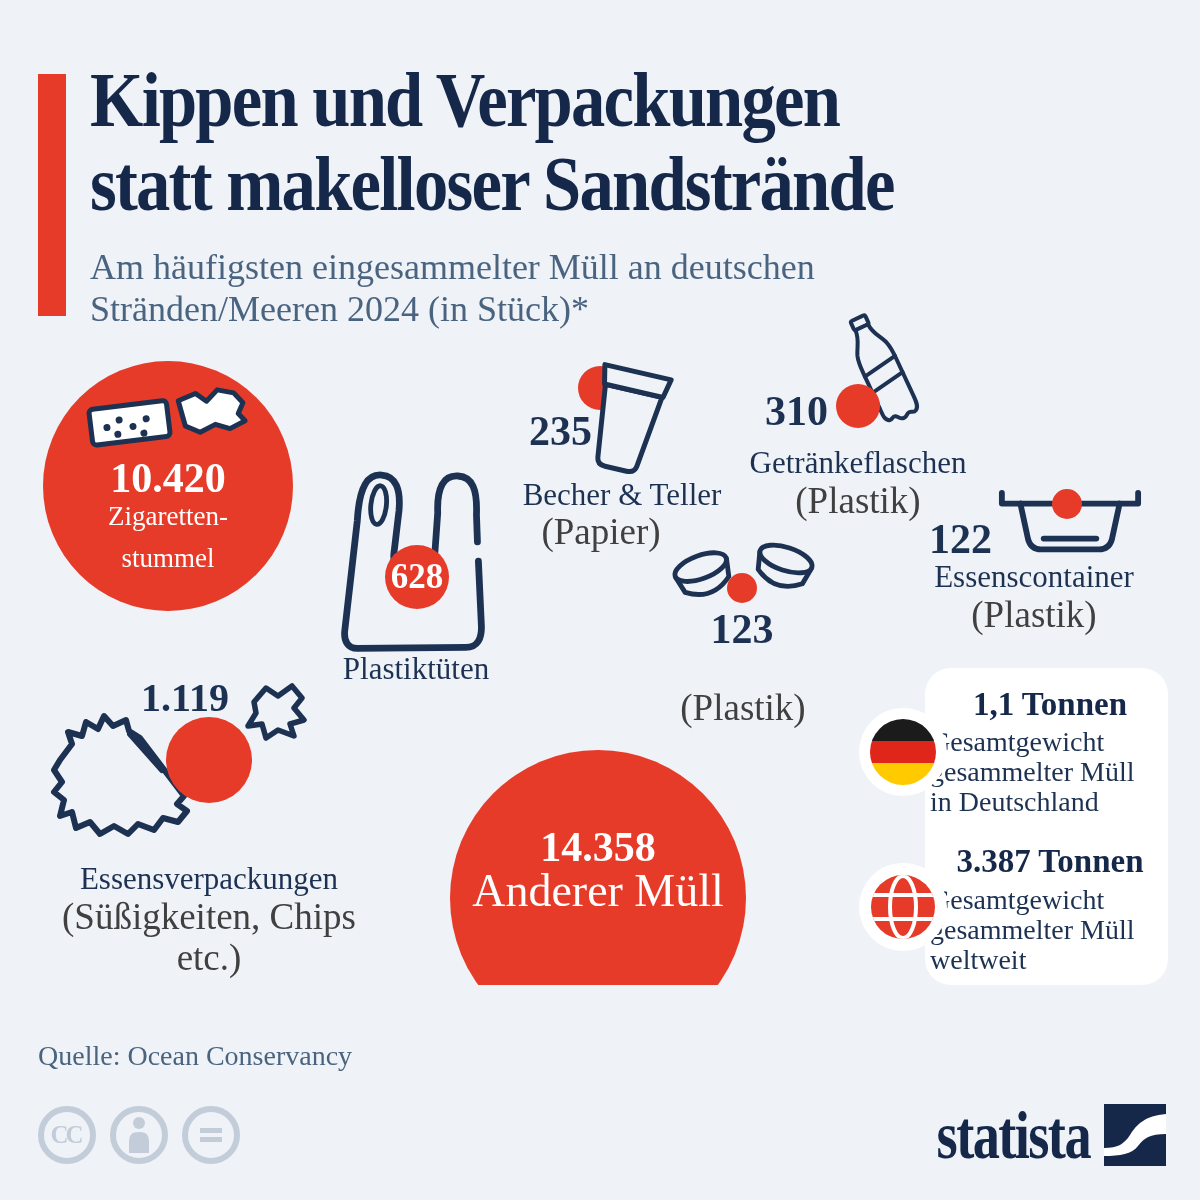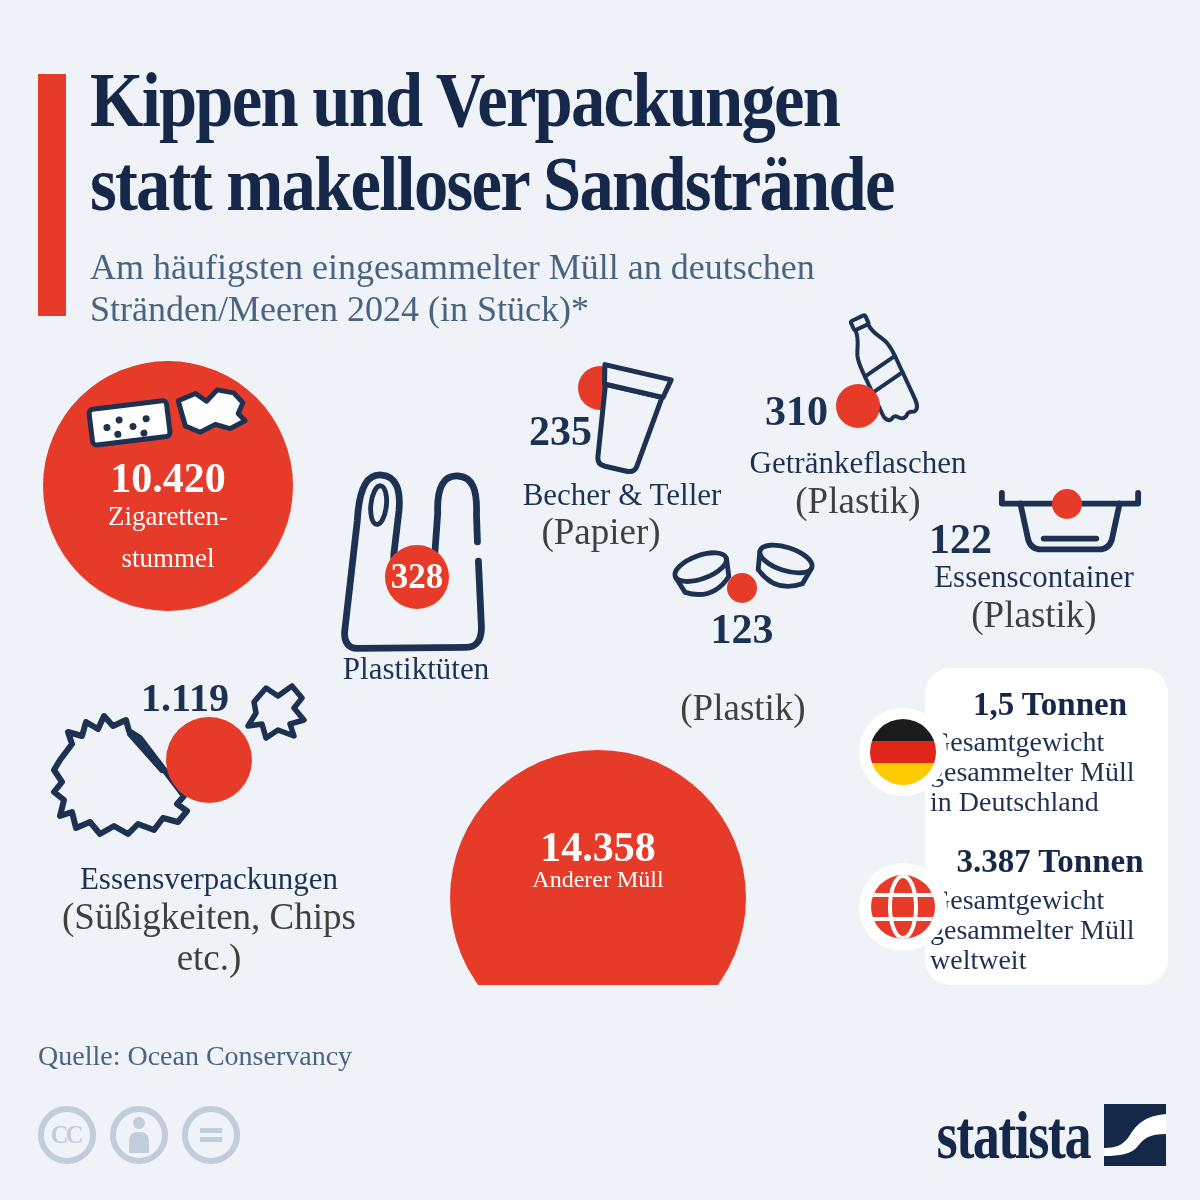--- a/index.html
+++ b/index.html
@@ -71,21 +71,21 @@
   .wrapS-svg{left:242px;top:680px;width:66px;}
   .wrap-dot{left:166px;top:717px;width:86px;height:86px;}
   .wrap-num{left:125px;top:678px;width:120px;font-size:40px;}
   .wrap-label{left:58px;top:862px;width:302px;}
   .wrap-sub{left:58px;top:897px;width:302px;}
 
   
   .other-circle{left:450px;top:750px;width:296px;height:296px;border-radius:50%;background:#e73b2a;
                 clip-path:inset(0 0 61px 0);color:#fff;}
   .other-circle .val{left:0;top:76px;width:296px;text-align:center;font-size:42px;font-weight:bold;line-height:1;}
-  .other-circle .cap{left:0;top:116px;width:296px;text-align:center;font-size:24px;line-height:1.1;}
+  .other-circle .cap{left:0;top:116px;width:296px;text-align:center;font-size:46px;line-height:1.1;}
 
   
   .card{left:925px;top:668px;width:243px;height:317px;background:#ffffff;border-radius:26px;}
   .tot-val{font-size:33px;font-weight:bold;color:#15284a;text-align:center;line-height:1;}
   .tot-desc{font-size:28px;color:#1d3252;text-align:left;line-height:30px;white-space:pre-line;}
   .tot0-val{left:930px;top:688px;width:240px;}
   .tot0-desc{left:930px;top:727px;width:240px;}
   .tot1-val{left:930px;top:845px;width:240px;}
   .tot1-desc{left:930px;top:885px;width:240px;}
   .icon-ring{width:88px;height:88px;border-radius:50%;background:#ffffff;}
@@ -130,21 +130,21 @@
     </svg>
     <div class="abs val">10.420</div>
     <div class="abs cap pre">Zigaretten-
 stummel</div>
   </div>
 
   <svg class="abs bag-svg" viewBox="0 0 160 215">
     <path class="stroke" stroke-width="7" d="M22,210 C12,210 8,202 9,192 L22,78 C24,42 33,30 47,31 C62,32 67,46 65,68 L60,110 C58,124 64,132 76,130 L88,128 C97,127 101,121 102,112 L105,70 C104,44 111,31 126,32 C141,33 146,46 145,72 L146,100 M147,120 L150,185 C151,200 146,209 134,209 L22,210"></path>
     <ellipse class="stroke" stroke-width="5" cx="44" cy="62" rx="8" ry="20" transform="rotate(6 44 62)"></ellipse>
   </svg>
-  <div class="abs dot badge-723">328</div>
+  <div class="abs dot badge-723">628</div>
   <div class="abs lbl center bag-label">Plastiktüten</div>
 
   <div class="abs dot cup-dot"></div>
   <svg class="abs cup-svg" viewBox="0 0 78 108">
     <path class="fillbg" stroke-width="5" d="M10,24 L68,24 L59,97 Q58,104 50,104 L28,104 Q20,104 19,97 Z"></path>
     <path class="fillbg" stroke-width="5" d="M5,5 L73,5 L69,24 L9,24 Z"></path>
   </svg>
   <div class="abs num right cup-num">235</div>
   <div class="abs lbl center cup-label">Becher &amp; Teller</div>
   <div class="abs sub center cup-sub">(Papier)</div>
@@ -192,21 +192,21 @@
   <div class="abs num center wrap-num">1.119</div>
   <div class="abs lbl center wrap-label">Essensverpackungen</div>
   <div class="abs sub center wrap-sub">(Süßigkeiten, Chips etc.)</div>
 
   <div class="abs other-circle">
     <div class="abs val">14.358</div>
     <div class="abs cap">Anderer Müll</div>
   </div>
 
   <div class="abs card"></div>
-  <div class="abs tot-val tot0-val">1,5 Tonnen</div>
+  <div class="abs tot-val tot0-val">1,1 Tonnen</div>
   <div class="abs tot-desc tot0-desc">Gesamtgewicht
 gesammelter Müll
 in Deutschland</div>
   <div class="abs tot-val tot1-val">3.387 Tonnen</div>
   <div class="abs tot-desc tot1-desc">Gesamtgewicht
 gesammelter Müll
 weltweit</div>
   <div class="abs icon-ring flag-ring"></div>
   <div class="abs flag"></div>
   <div class="abs icon-ring globe-ring"></div>

